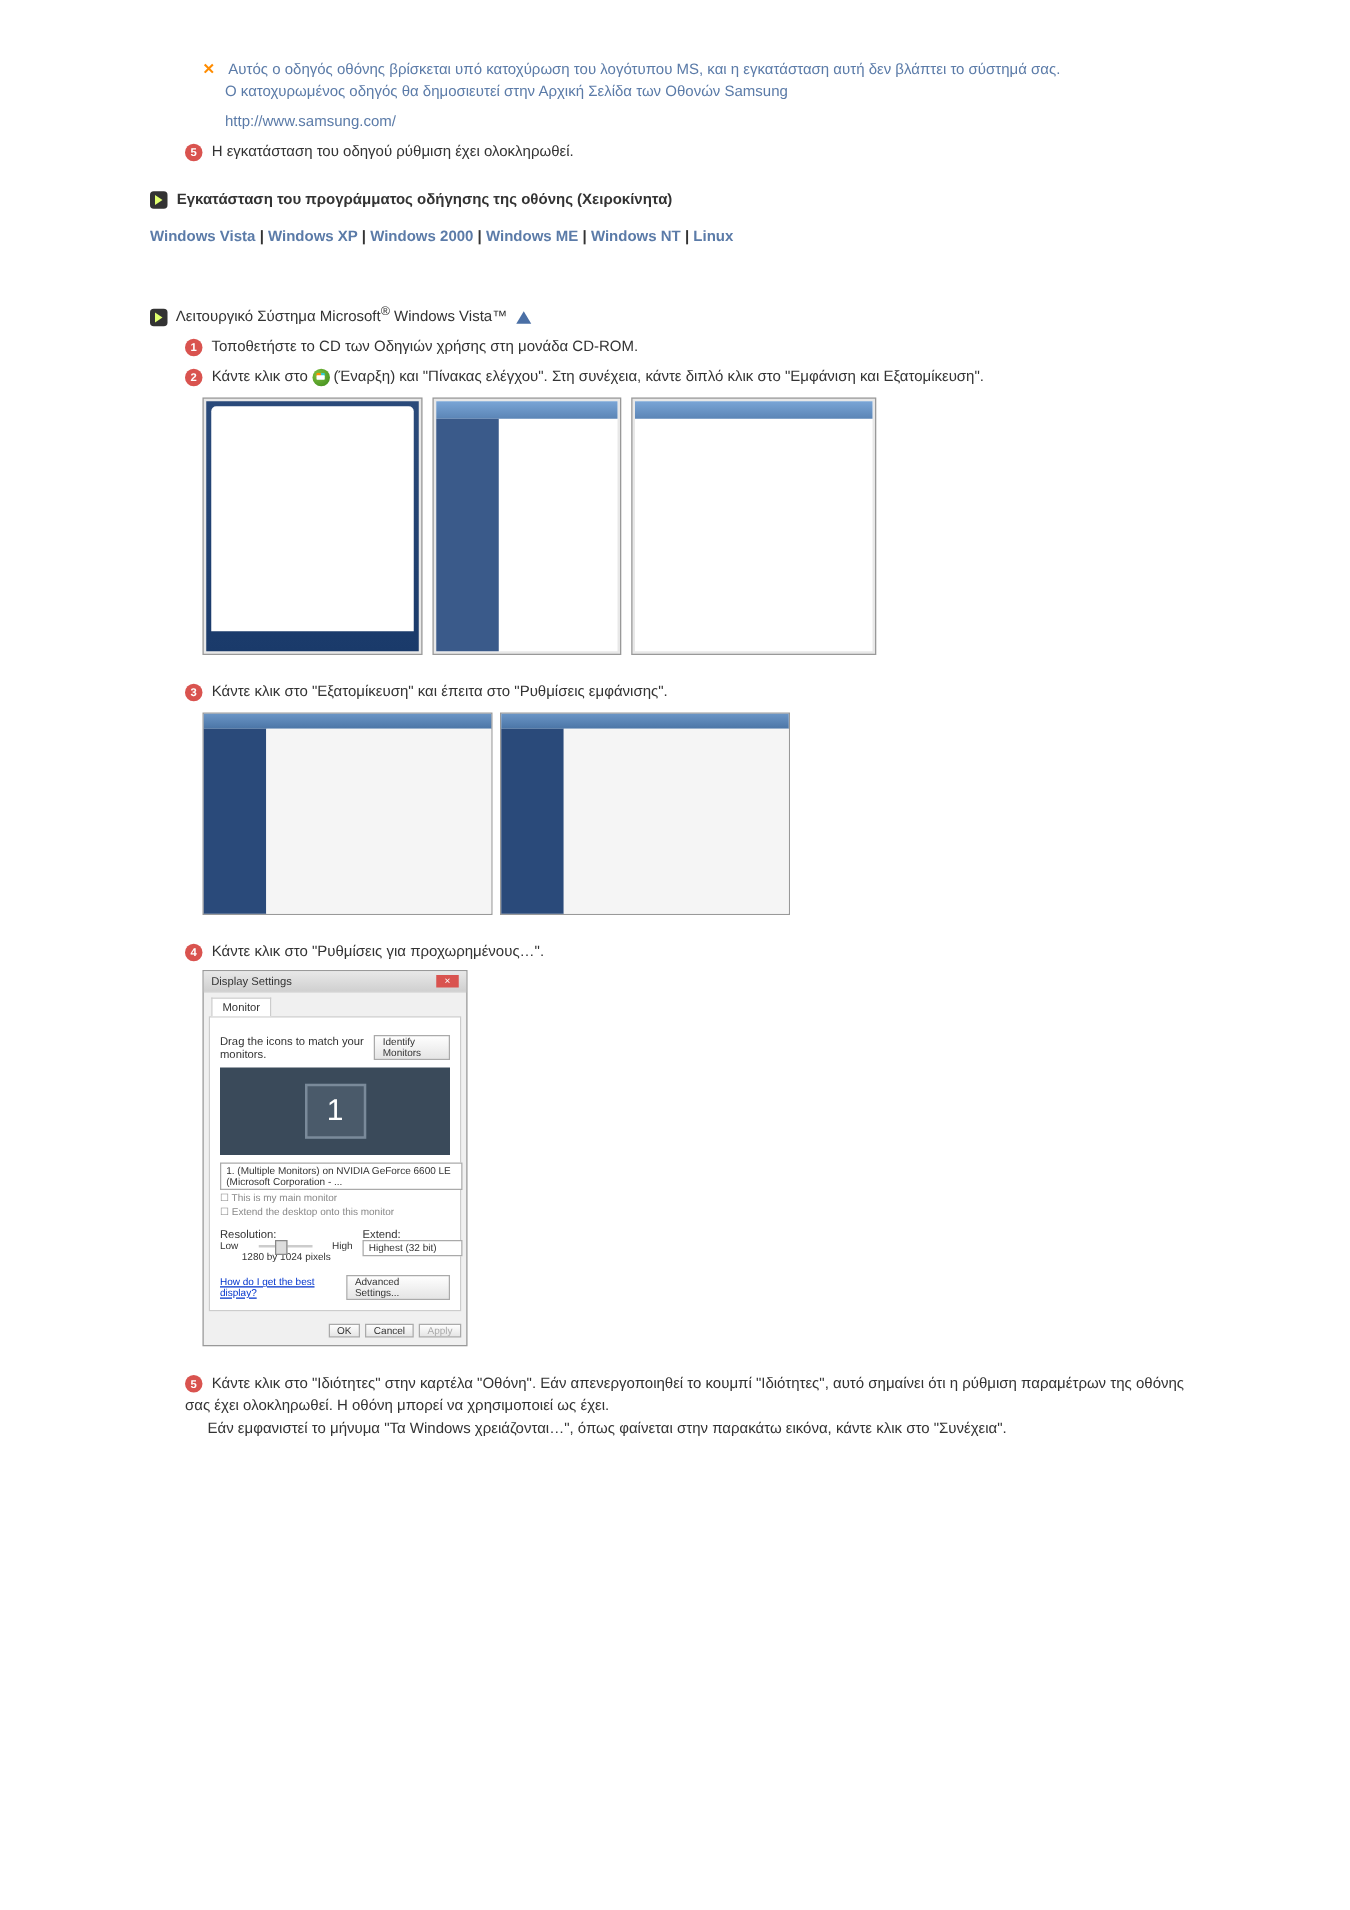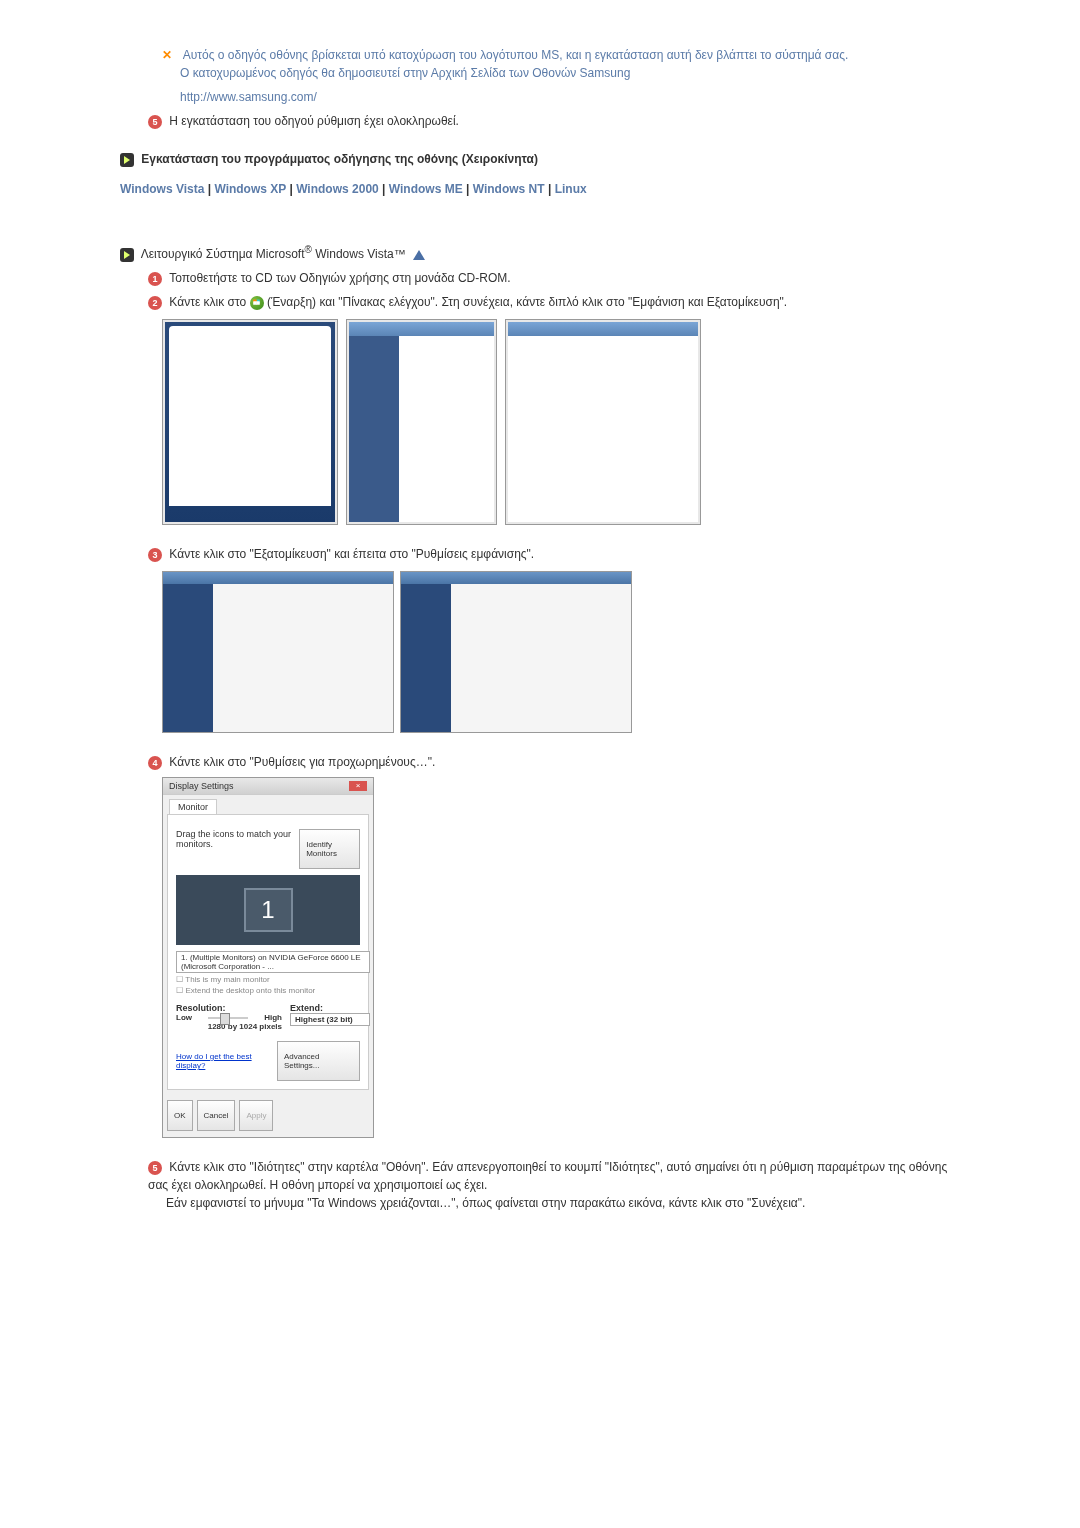--- a/index.html
+++ b/index.html
@@ -245,21 +245,21 @@
       justify-content: center;
     }
     .ds-row {
       display: flex;
       justify-content: space-between;
       margin-top: 6px;
     }
     .ds-btn {
       border: 1px solid #aaa;
       background: linear-gradient(#fefefe, #e5e5e5);
-      padding: 10px 6px;
+      padding: 0 6px;
       font-size: 8px;
     }
     .ds-select {
       border: 1px solid #aaa;
       background: #fff;
       padding: 1px 4px;
       font-size: 8px;
       width: 100%;
     }
     .ds-slider {
@@ -278,21 +278,21 @@
       position: absolute;
       left: 30%;
       top: -4px;
       width: 8px;
       height: 10px;
       background: #ddd;
       border: 1px solid #888;
     }
     .ds-footer {
       display: flex;
-      justify-content: flex-start;
+      justify-content: flex-end;
       gap: 4px;
       padding: 6px 4px;
     }
     .link-underline {
       color: #0033cc;
       text-decoration: underline;
       font-size: 8px;
     }
     .checkbox-row {
       font-size: 8px;
@@ -429,31 +429,31 @@
     <div class="ds-row">
       <span>Drag the icons to match your monitors.</span>
       <span class="ds-btn">Identify Monitors</span>
     </div>
     <div class="ds-monitor-area">
       <div class="ds-monitor">1</div>
     </div>
     <div class="ds-select">1. (Multiple Monitors) on NVIDIA GeForce 6600 LE (Microsoft Corporation - ...</div>
     <div class="checkbox-row">☐ <span>This is my main monitor</span></div>
     <div class="checkbox-row">☐ <span>Extend the desktop onto this monitor</span></div>
-    <div class="ds-row" style="margin-top:8px;font-weight:bold;">
+    <div class="ds-row" style="margin-top:8px;">
       <div style="flex:1;">
         <div>Resolution:</div>
         <div class="ds-slider">
           <span>Low</span>
           <div class="ds-slider-track">
               <div class="ds-slider-thumb"></div>
             </div>
           <span>High</span>
         </div>
-        <div style="text-align:right;font-size:8px;">1280 by 1024 pixels</div>
+        <div style="text-align:center;font-size:8px;">1280 by 1024 pixels</div>
       </div>
       <div style="width:70px;margin-left:8px;">
         <div>Extend:</div>
         <div class="ds-select">Highest (32 bit)</div>
       </div>
     </div>
     <div class="ds-row" style="margin-top:10px;align-items:center;">
       <span class="link-underline">How do I get the best display?</span>
       <span class="ds-btn">Advanced Settings...</span>
     </div>

